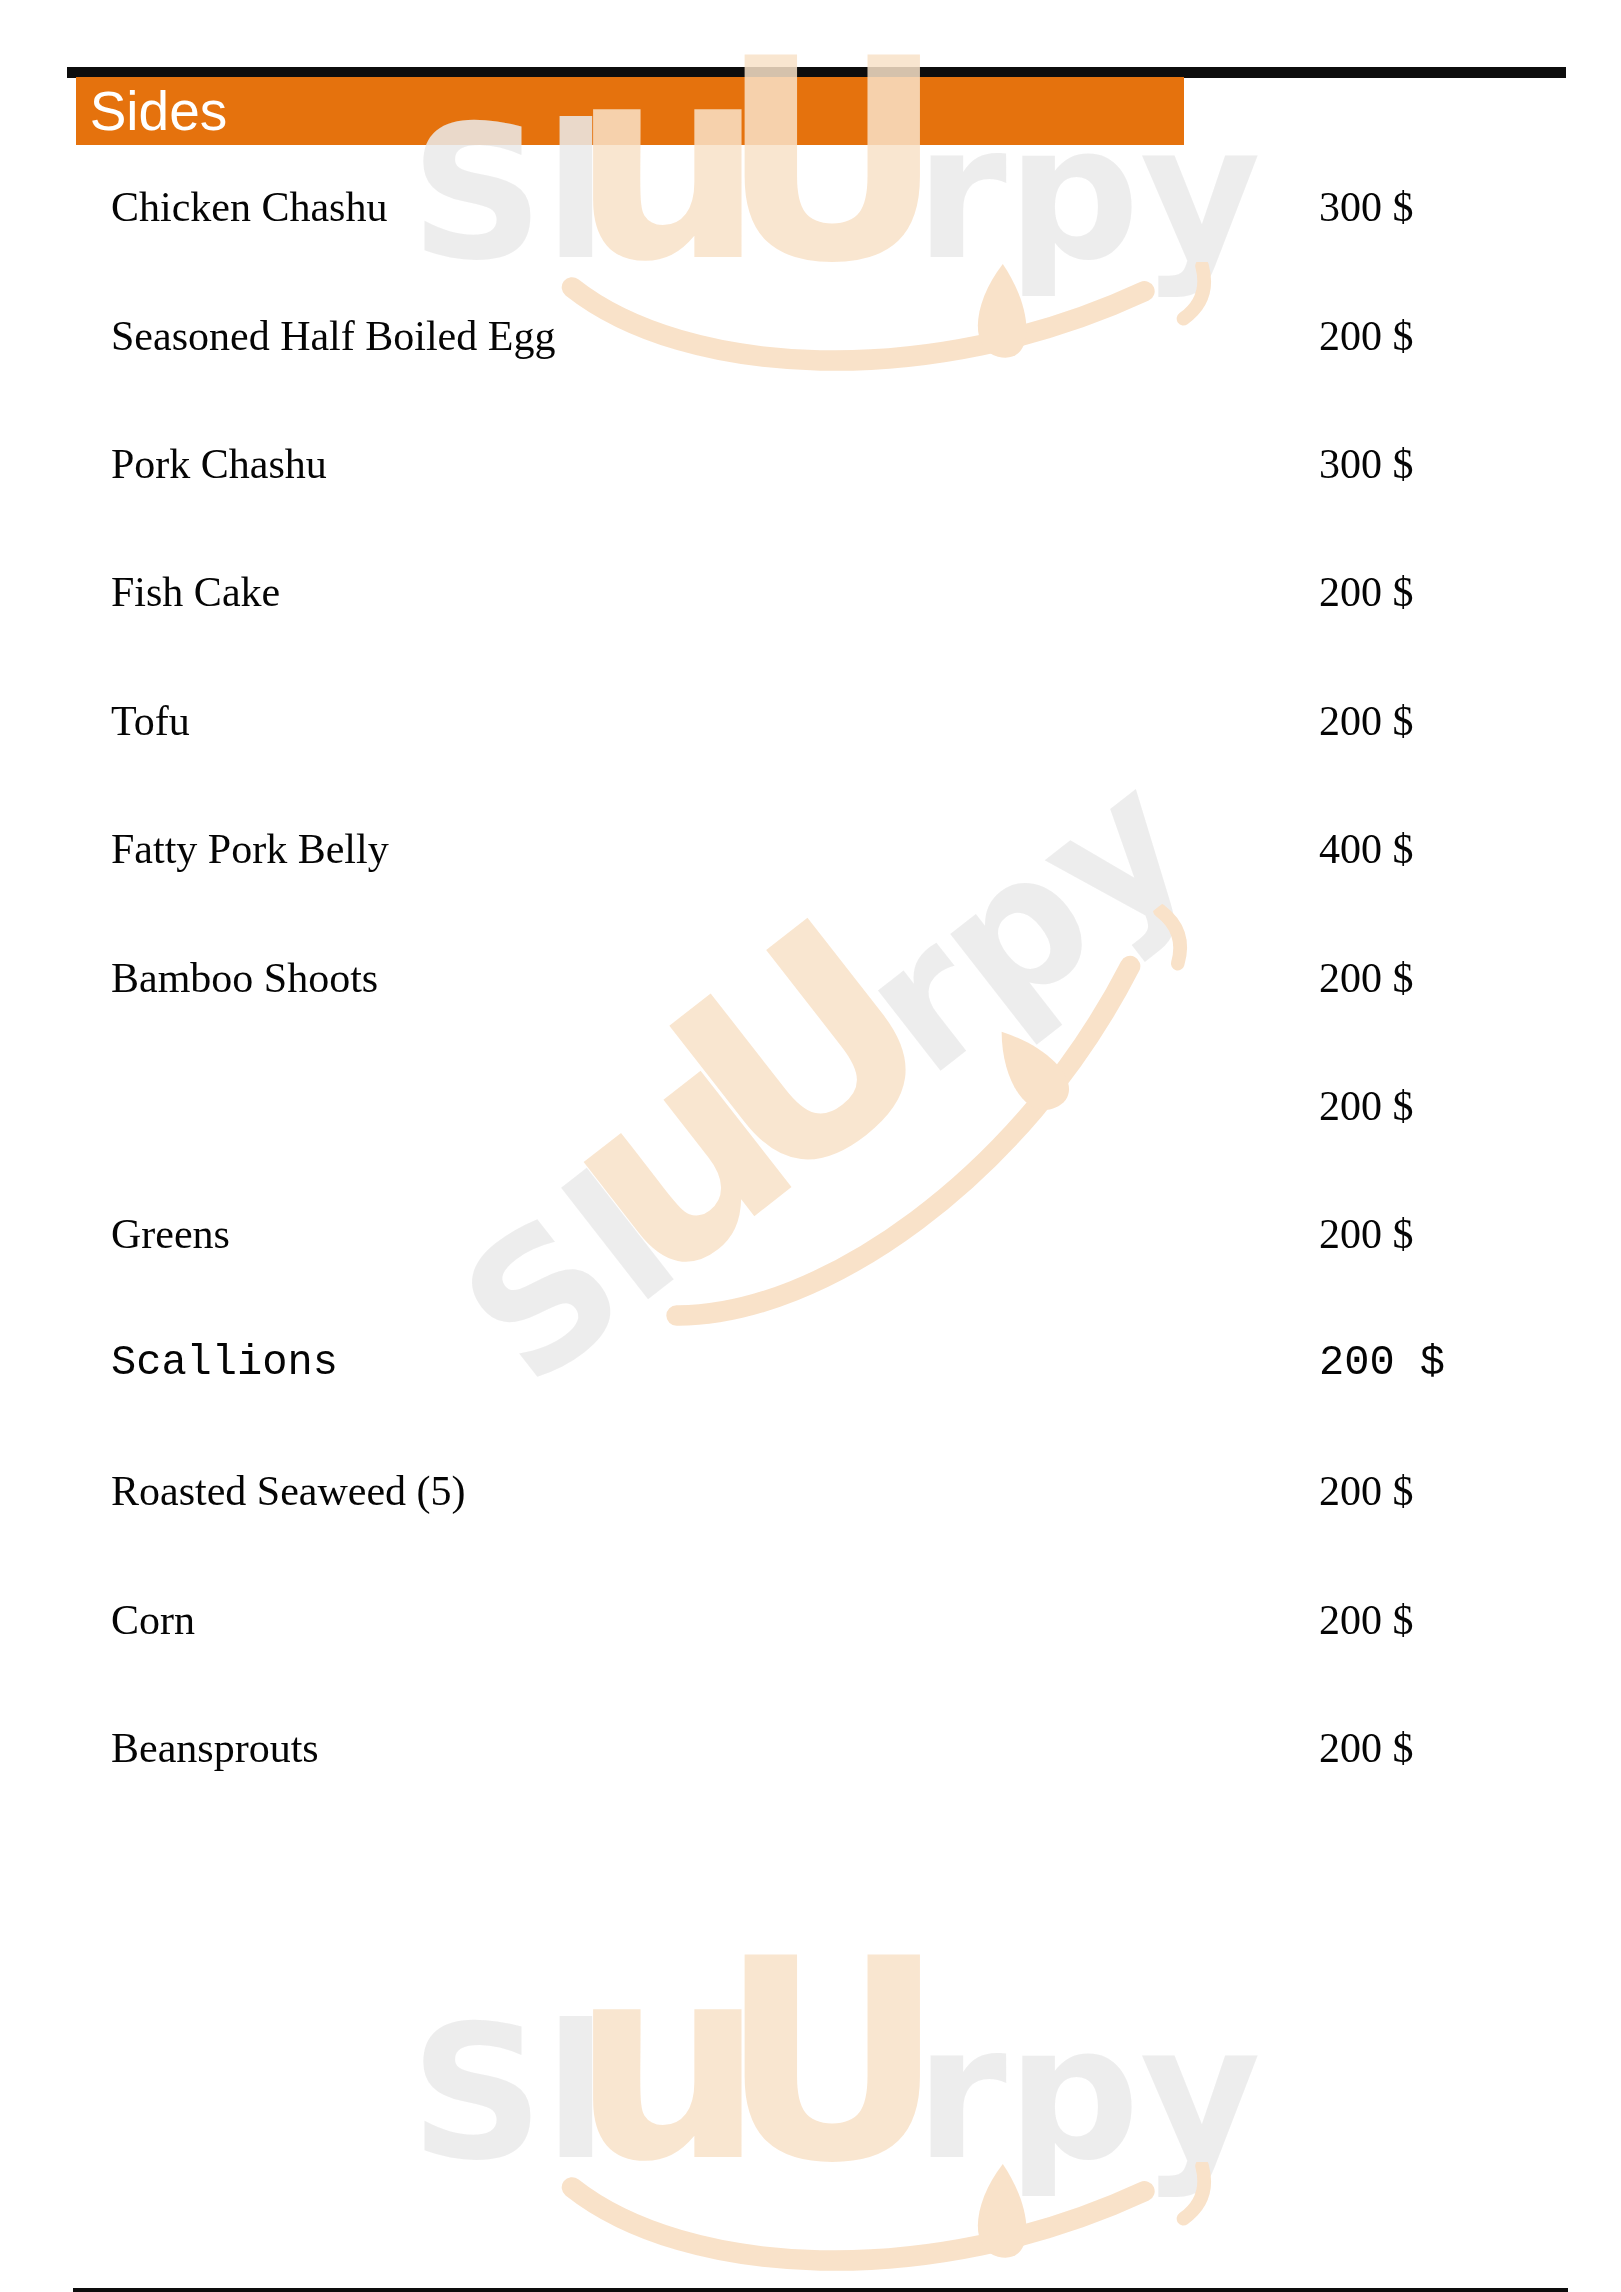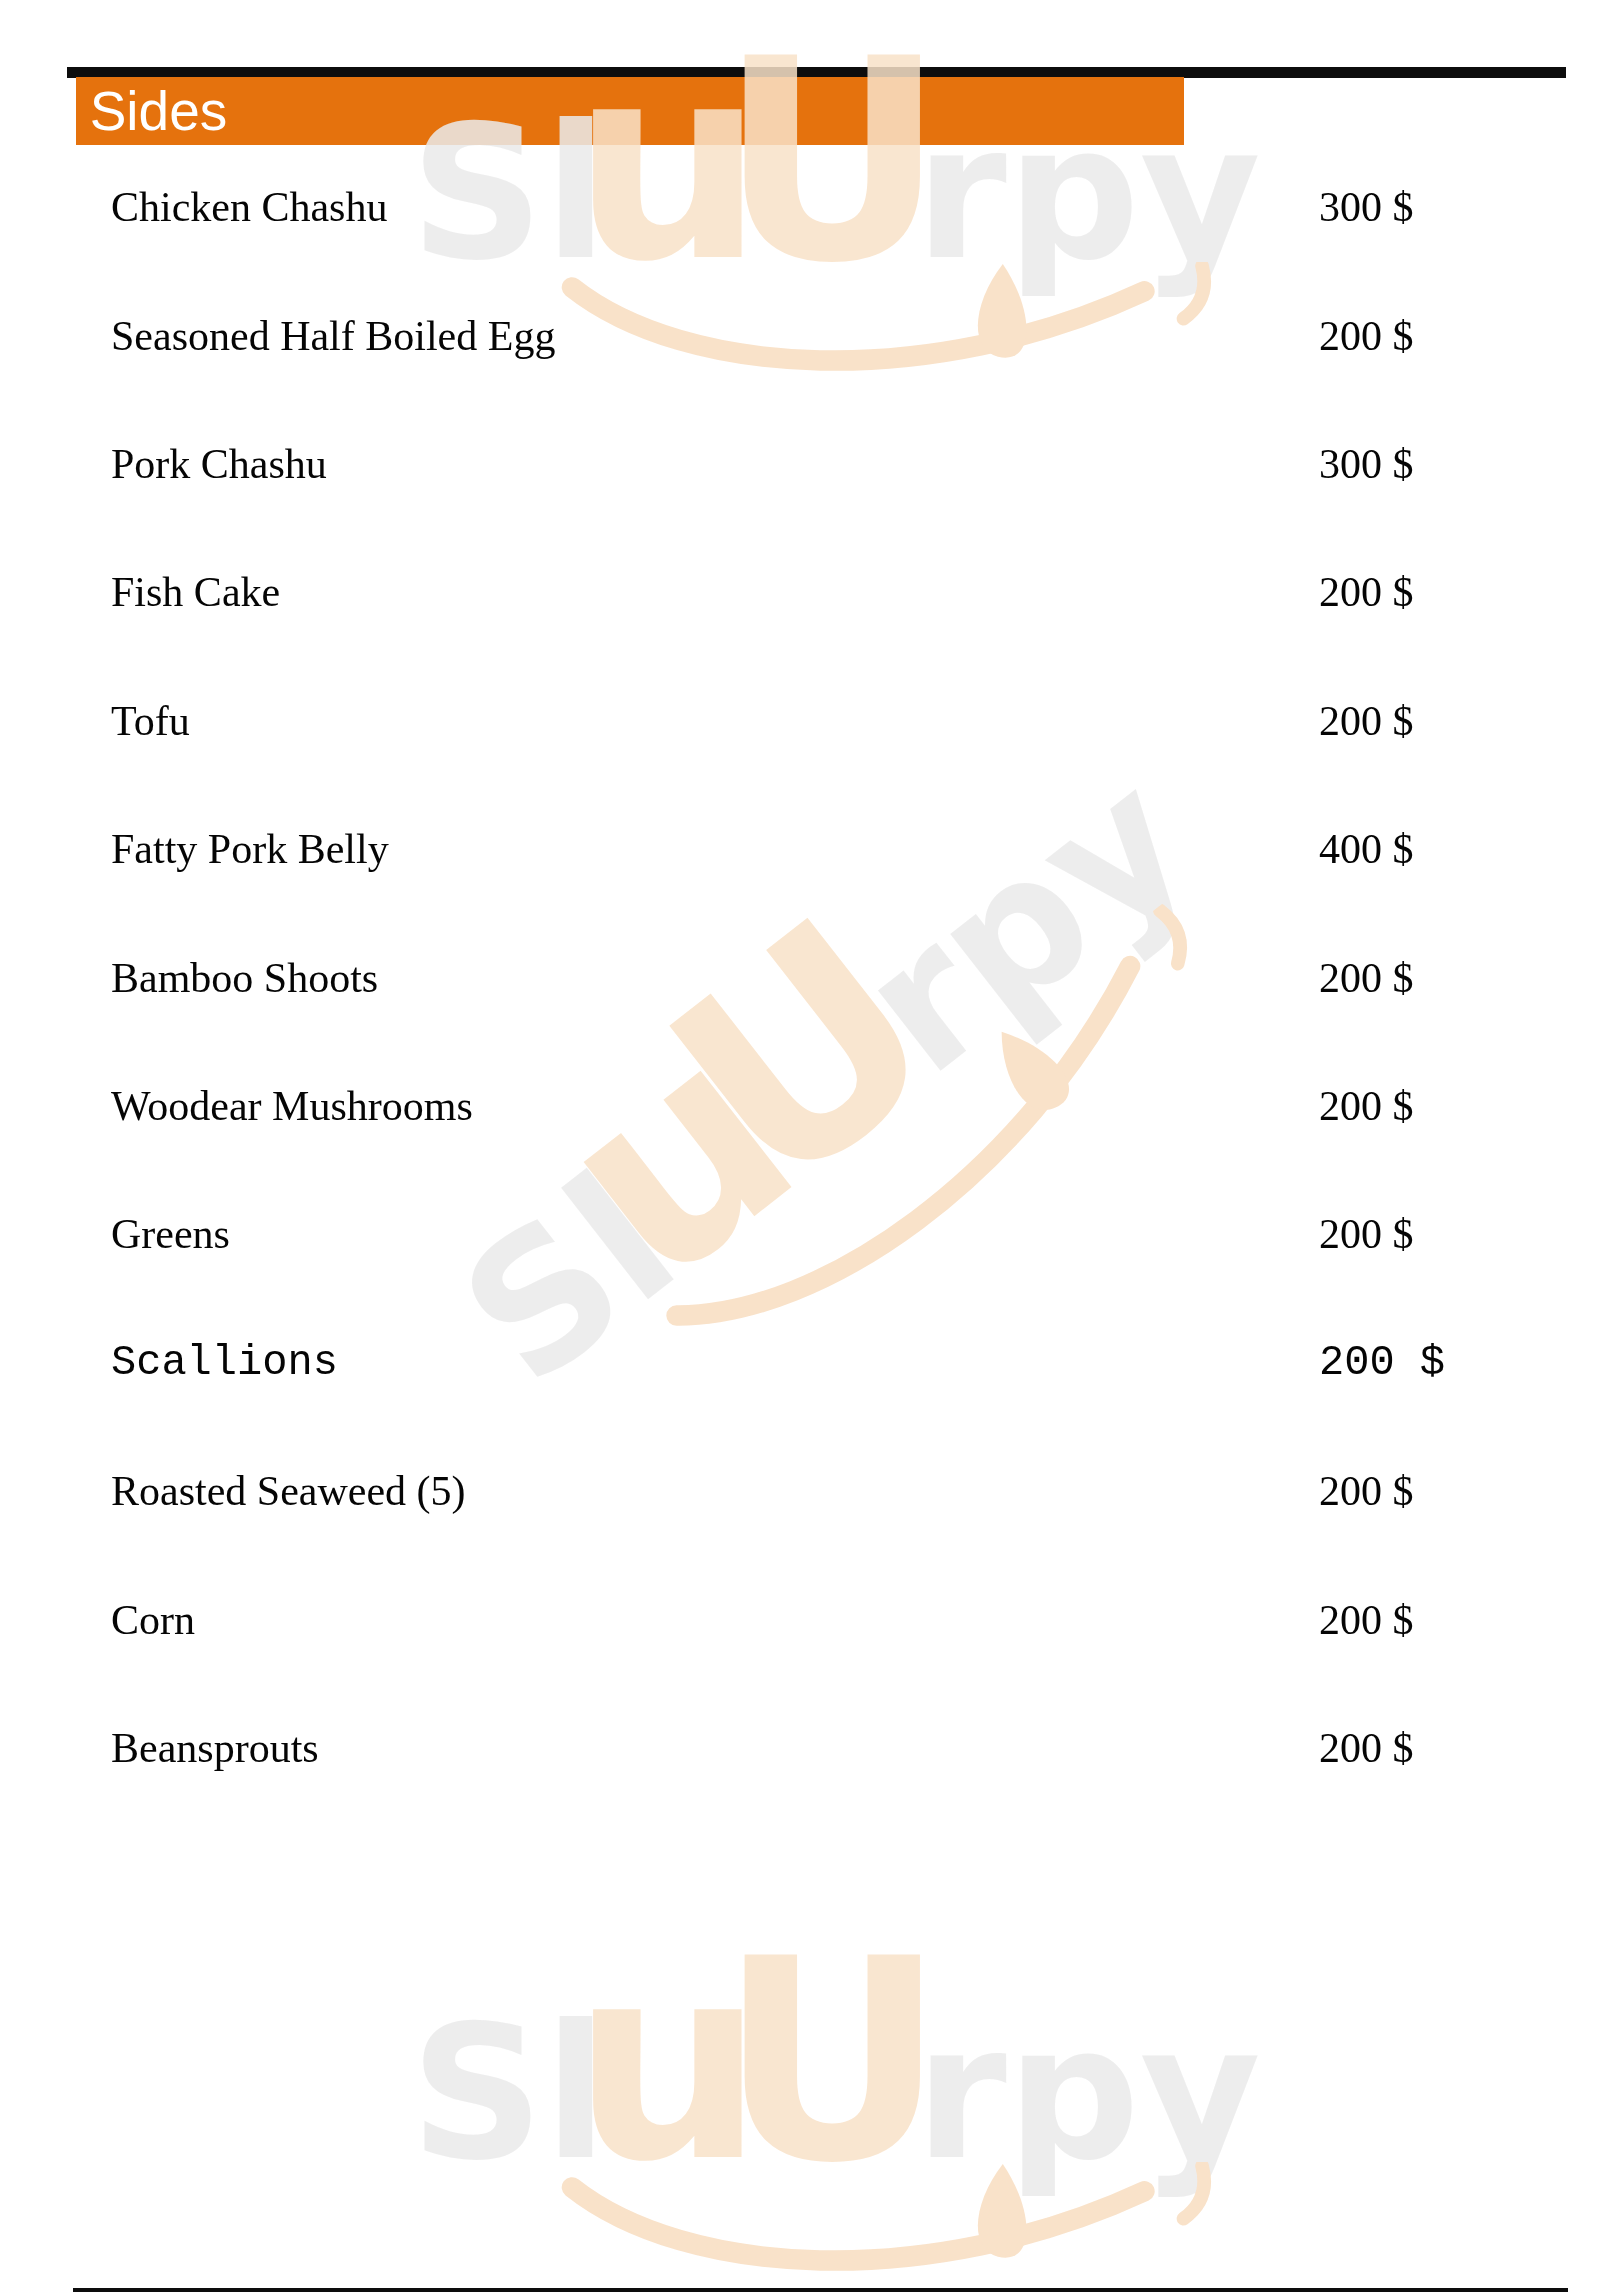--- a/index.html
+++ b/index.html
@@ -140,21 +140,20 @@
     <span class="item-name">Fatty Pork Belly</span>
     <span class="item-price">400 $</span>
   </div>
 
   <div class="row" style="top: 957px;">
     <span class="item-name">Bamboo Shoots</span>
     <span class="item-price">200 $</span>
   </div>
 
   <div class="row" style="top: 1085px;">
-    <span class="item-name">Woodear Mushrooms</span>
     <span class="item-price">200 $</span>
   </div>
 
   <div class="row" style="top: 1213px;">
     <span class="item-name">Greens</span>
     <span class="item-price">200 $</span>
   </div>
 
   <div class="row" style="top: 1342px; font-family: Liberation Mono, monospace;">
     <span class="item-name">Scallions</span>

